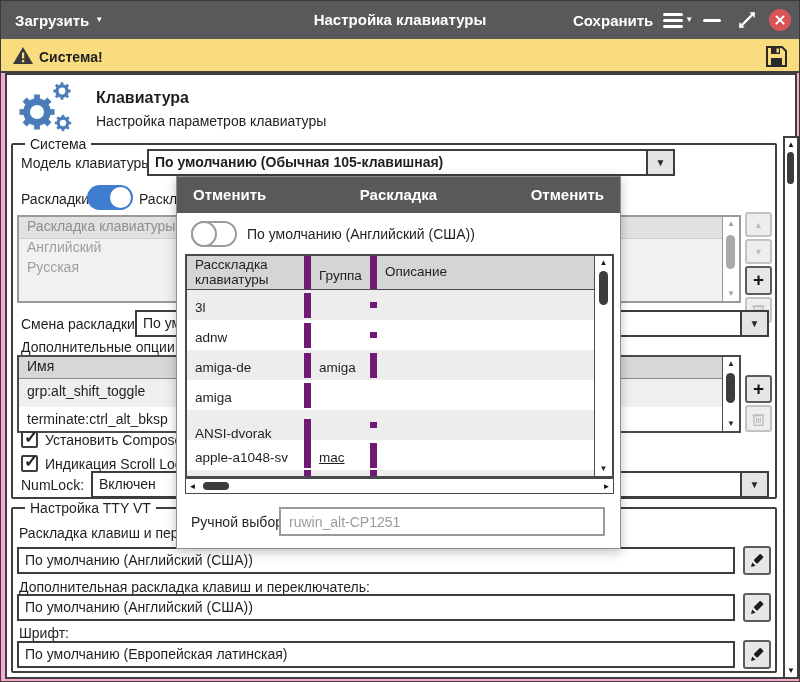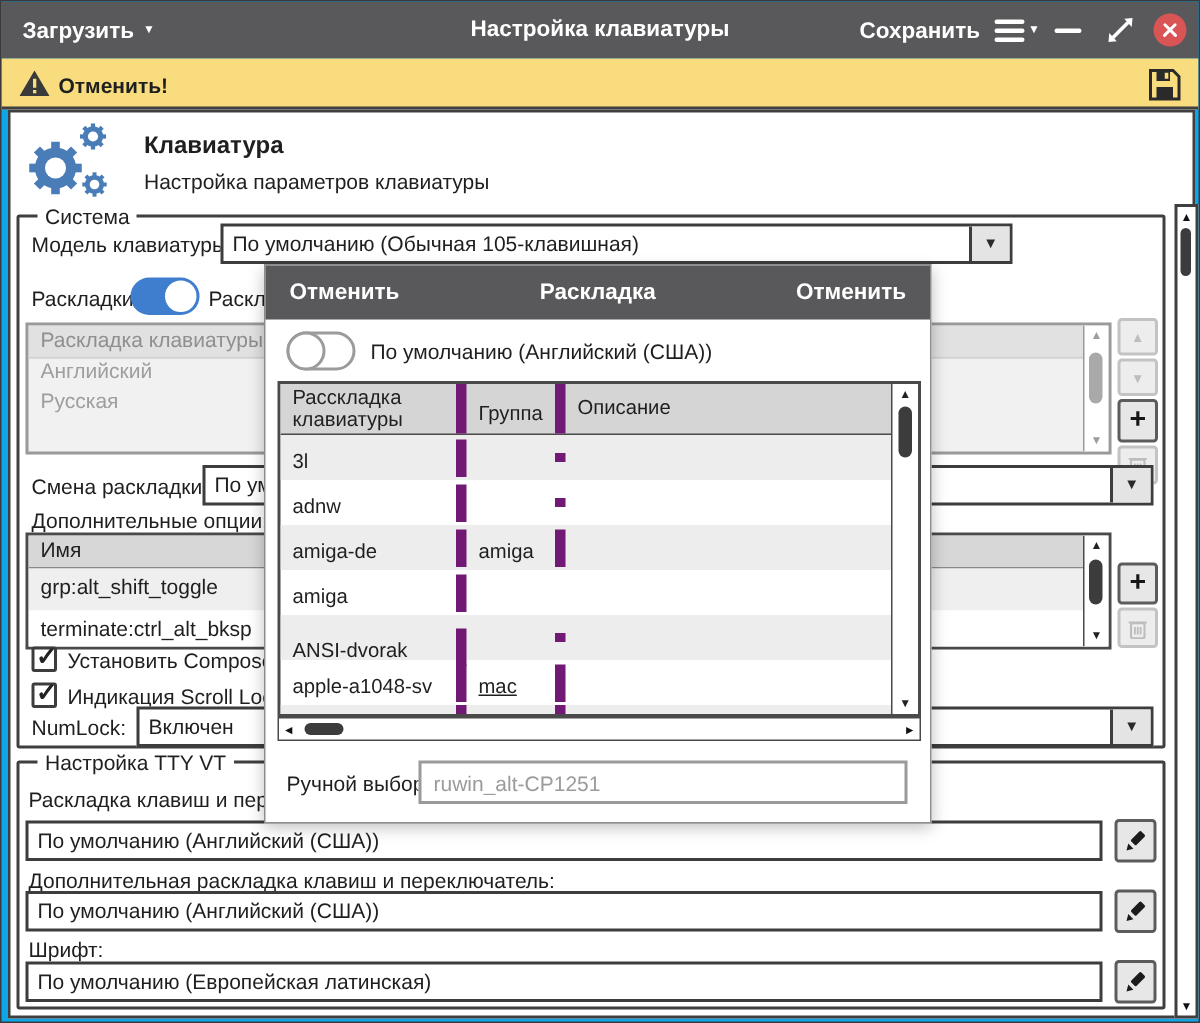--- a/index.html
+++ b/index.html
@@ -1,18 +1,18 @@
 <!DOCTYPE html>
 <html><head>
 <meta charset="utf-8">
 <style>
   html,body{margin:0;padding:0;background:#fff;}
   *{box-sizing:border-box;}
   body{font-family:"Liberation Sans", sans-serif;color:#1f1f1f;}
-  .screen{position:relative;width:800px;height:682px;background:#0ea5e9;border:1px solid #3a3a3a;overflow:hidden;}
+  .screen{position:relative;width:800px;height:682px;background:#f9a8d4;border:1px solid #3a3a3a;overflow:hidden;}
   .abs{position:absolute;}
   .lbl{font-size:14px;white-space:nowrap;color:#1f1f1f;}
 
   
   .topbar{left:0;top:0;width:100%;height:38px;background:#59595b;color:#fff;}
   .topbar .menu{font-size:15px;font-weight:bold;display:flex;align-items:center;gap:6px;height:38px;cursor:default;}
   .caret{font-size:8px;line-height:1;}
   .ttl{font-size:15px;font-weight:bold;}
   .hamb span{display:block;width:20px;height:3px;background:#fff;border-radius:2px;margin:3px 0;}
   .minbar{width:18px;height:3px;background:#fff;border-radius:2px;}
@@ -123,21 +123,21 @@
         <i class="b"></i>
       </div>
   </div>
 
   <div class="abs warnbar">
     <svg class="abs" style="left:12px;top:8px;" width="20" height="17" viewBox="0 0 20 17">
       <polygon points="10,0 20,17 0,17" fill="#3a3a3a"></polygon>
       <rect x="9" y="5.5" width="2.2" height="6" fill="#f8dc7d"></rect>
       <rect x="9" y="13" width="2.2" height="2.2" fill="#f8dc7d"></rect>
     </svg>
-    <div class="abs lbl" style="left:38px;top:10px;font-weight:bold;">Отменить!</div>
+    <div class="abs lbl" style="left:38px;top:10px;font-weight:bold;">Система!</div>
     <svg class="abs" style="left:764px;top:6px;" width="23" height="23" viewBox="0 0 23 23">
       <path d="M2 2 h15 l4 4 v15 h-19 z" fill="none" stroke="#2a2a2a" stroke-width="2"></path>
       <rect x="6" y="2" width="9" height="7" fill="#2a2a2a"></rect>
       <rect x="11.5" y="3.5" width="2.4" height="4" fill="#f8dc7d"></rect>
       <rect x="6" y="13" width="11" height="8" fill="#2a2a2a"></rect>
     </svg>
   </div>
 
   <div class="abs panel"></div>
 
@@ -159,21 +159,21 @@
     <circle cx="50" cy="44" r="3.2" fill="#fff"></circle>
   </svg>
   <div class="abs h-title" style="left:95px;top:88px;">Клавиатура</div>
   <div class="abs h-sub" style="left:95px;top:112px;text-align:right;">Настройка параметров клавиатуры</div>
 
   <div class="abs fs" style="left:10px;top:142px;width:766px;height:356px;">
     <span class="fs-legend">Система</span>
   </div>
 
   <div class="abs lbl" style="left:20px;top:154px;">Модель клавиатуры:</div>
-  <div class="abs select" style="left:146px;top:148px;width:528px;height:27px;">
+  <div class="abs select" style="left:146px;top:148px;width:528px;height:27px;font-weight:bold;">
     <span class="sv">По умолчанию (Обычная 105-клавишная)</span>
     <span class="sa">▼</span>
   </div>
 
   <div class="abs lbl" style="left:20px;top:190px;">Раскладки:</div>
   <div class="abs toggle-on" style="left:86px;top:184px;">
       <span class="knob abs"></span>
     </div>
   <div class="abs lbl" style="left:138px;top:190px;">Раскладка</div>
 

